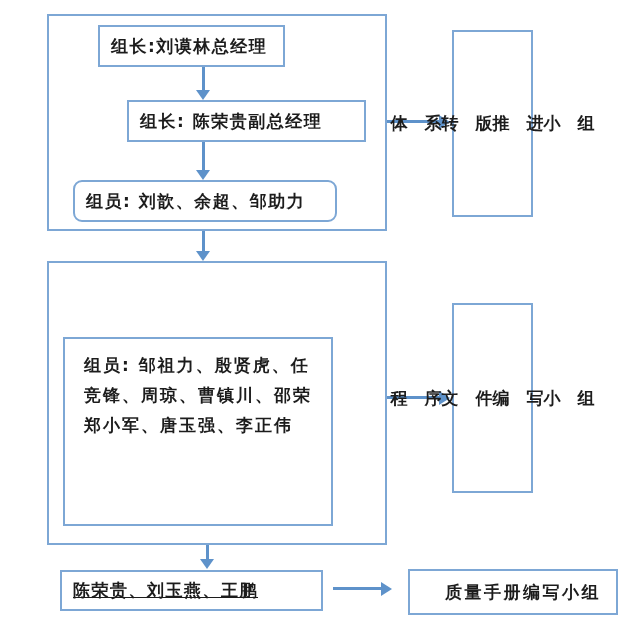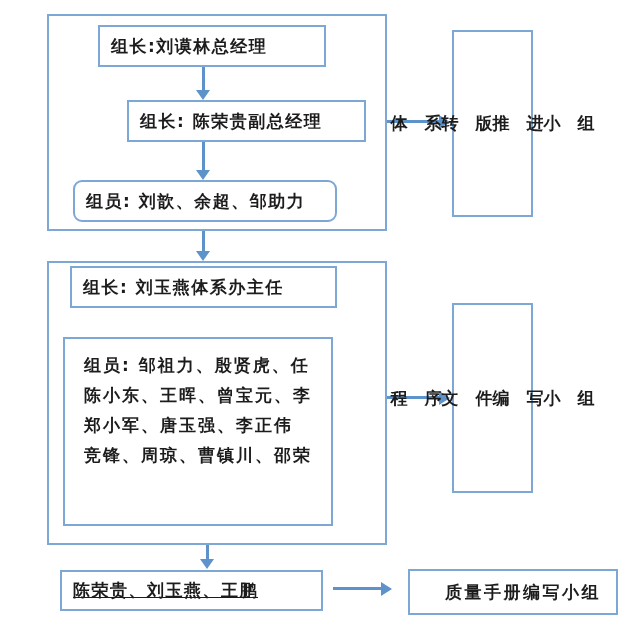--- a/index.html
+++ b/index.html
@@ -51,21 +51,21 @@
     border-left:11px solid var(--arrow,#5e92ca);
   }
 </style>
 </head>
 <body>
 
 <div id="canvas">
 
   <div class="box outer" style="left:47px;top:14px;width:340px;height:217px;"></div>
 
-  <div class="box label-box" style="left:98px;top:25px;width:228px;height:42px;">
+  <div class="box label-box" style="left:98px;top:25px;width:187px;height:42px;">
     <span>组长:刘谟林总经理</span>
   </div>
 
   <div class="vline" style="left:202px;top:67px;height:25px;"></div>
   <div class="head-down" style="left:196px;top:90px;"></div>
 
   <div class="box label-box" style="left:83px;top:100px;width:239px;height:42px;margin-left:44px;">
     <span>组长: 陈荣贵副总经理</span>
   </div>
 
@@ -84,29 +84,25 @@
     <div>转　版</div>
     <div>推　进</div>
     <div>小　组</div>
   </div>
 
   <div class="vline" style="left:202px;top:231px;height:22px;"></div>
   <div class="head-down" style="left:196px;top:251px;"></div>
 
   <div class="box outer" style="left:47px;top:261px;width:340px;height:284px;"></div>
 
-  <div class="box label-box" style="left:70px;top:266px;width:267px;height:42px;">
-    <span>组长: 刘玉燕体系办主任</span>
-  </div>
 
   <div class="box members-box" style="left:63px;top:337px;width:270px;height:189px;">
     <div>组员: 邹祖力、殷贤虎、任</div>
-    <div>陈小东、王晖、曾宝元、李</div>
+    <div>竞锋、周琼、曹镇川、邵荣</div>
     <div>郑小军、唐玉强、李正伟</div>
-    <div>竞锋、周琼、曹镇川、邵荣</div>
   </div>
 
   <div class="hline" style="left:387px;top:396px;width:54px;"></div>
   <div class="head-right" style="left:439px;top:391px;"></div>
 
   <div class="box vside-box" style="left:452px;top:303px;width:81px;height:190px;">
     <div>程　序</div>
     <div>文　件</div>
     <div>编　写</div>
     <div>小　组</div>

